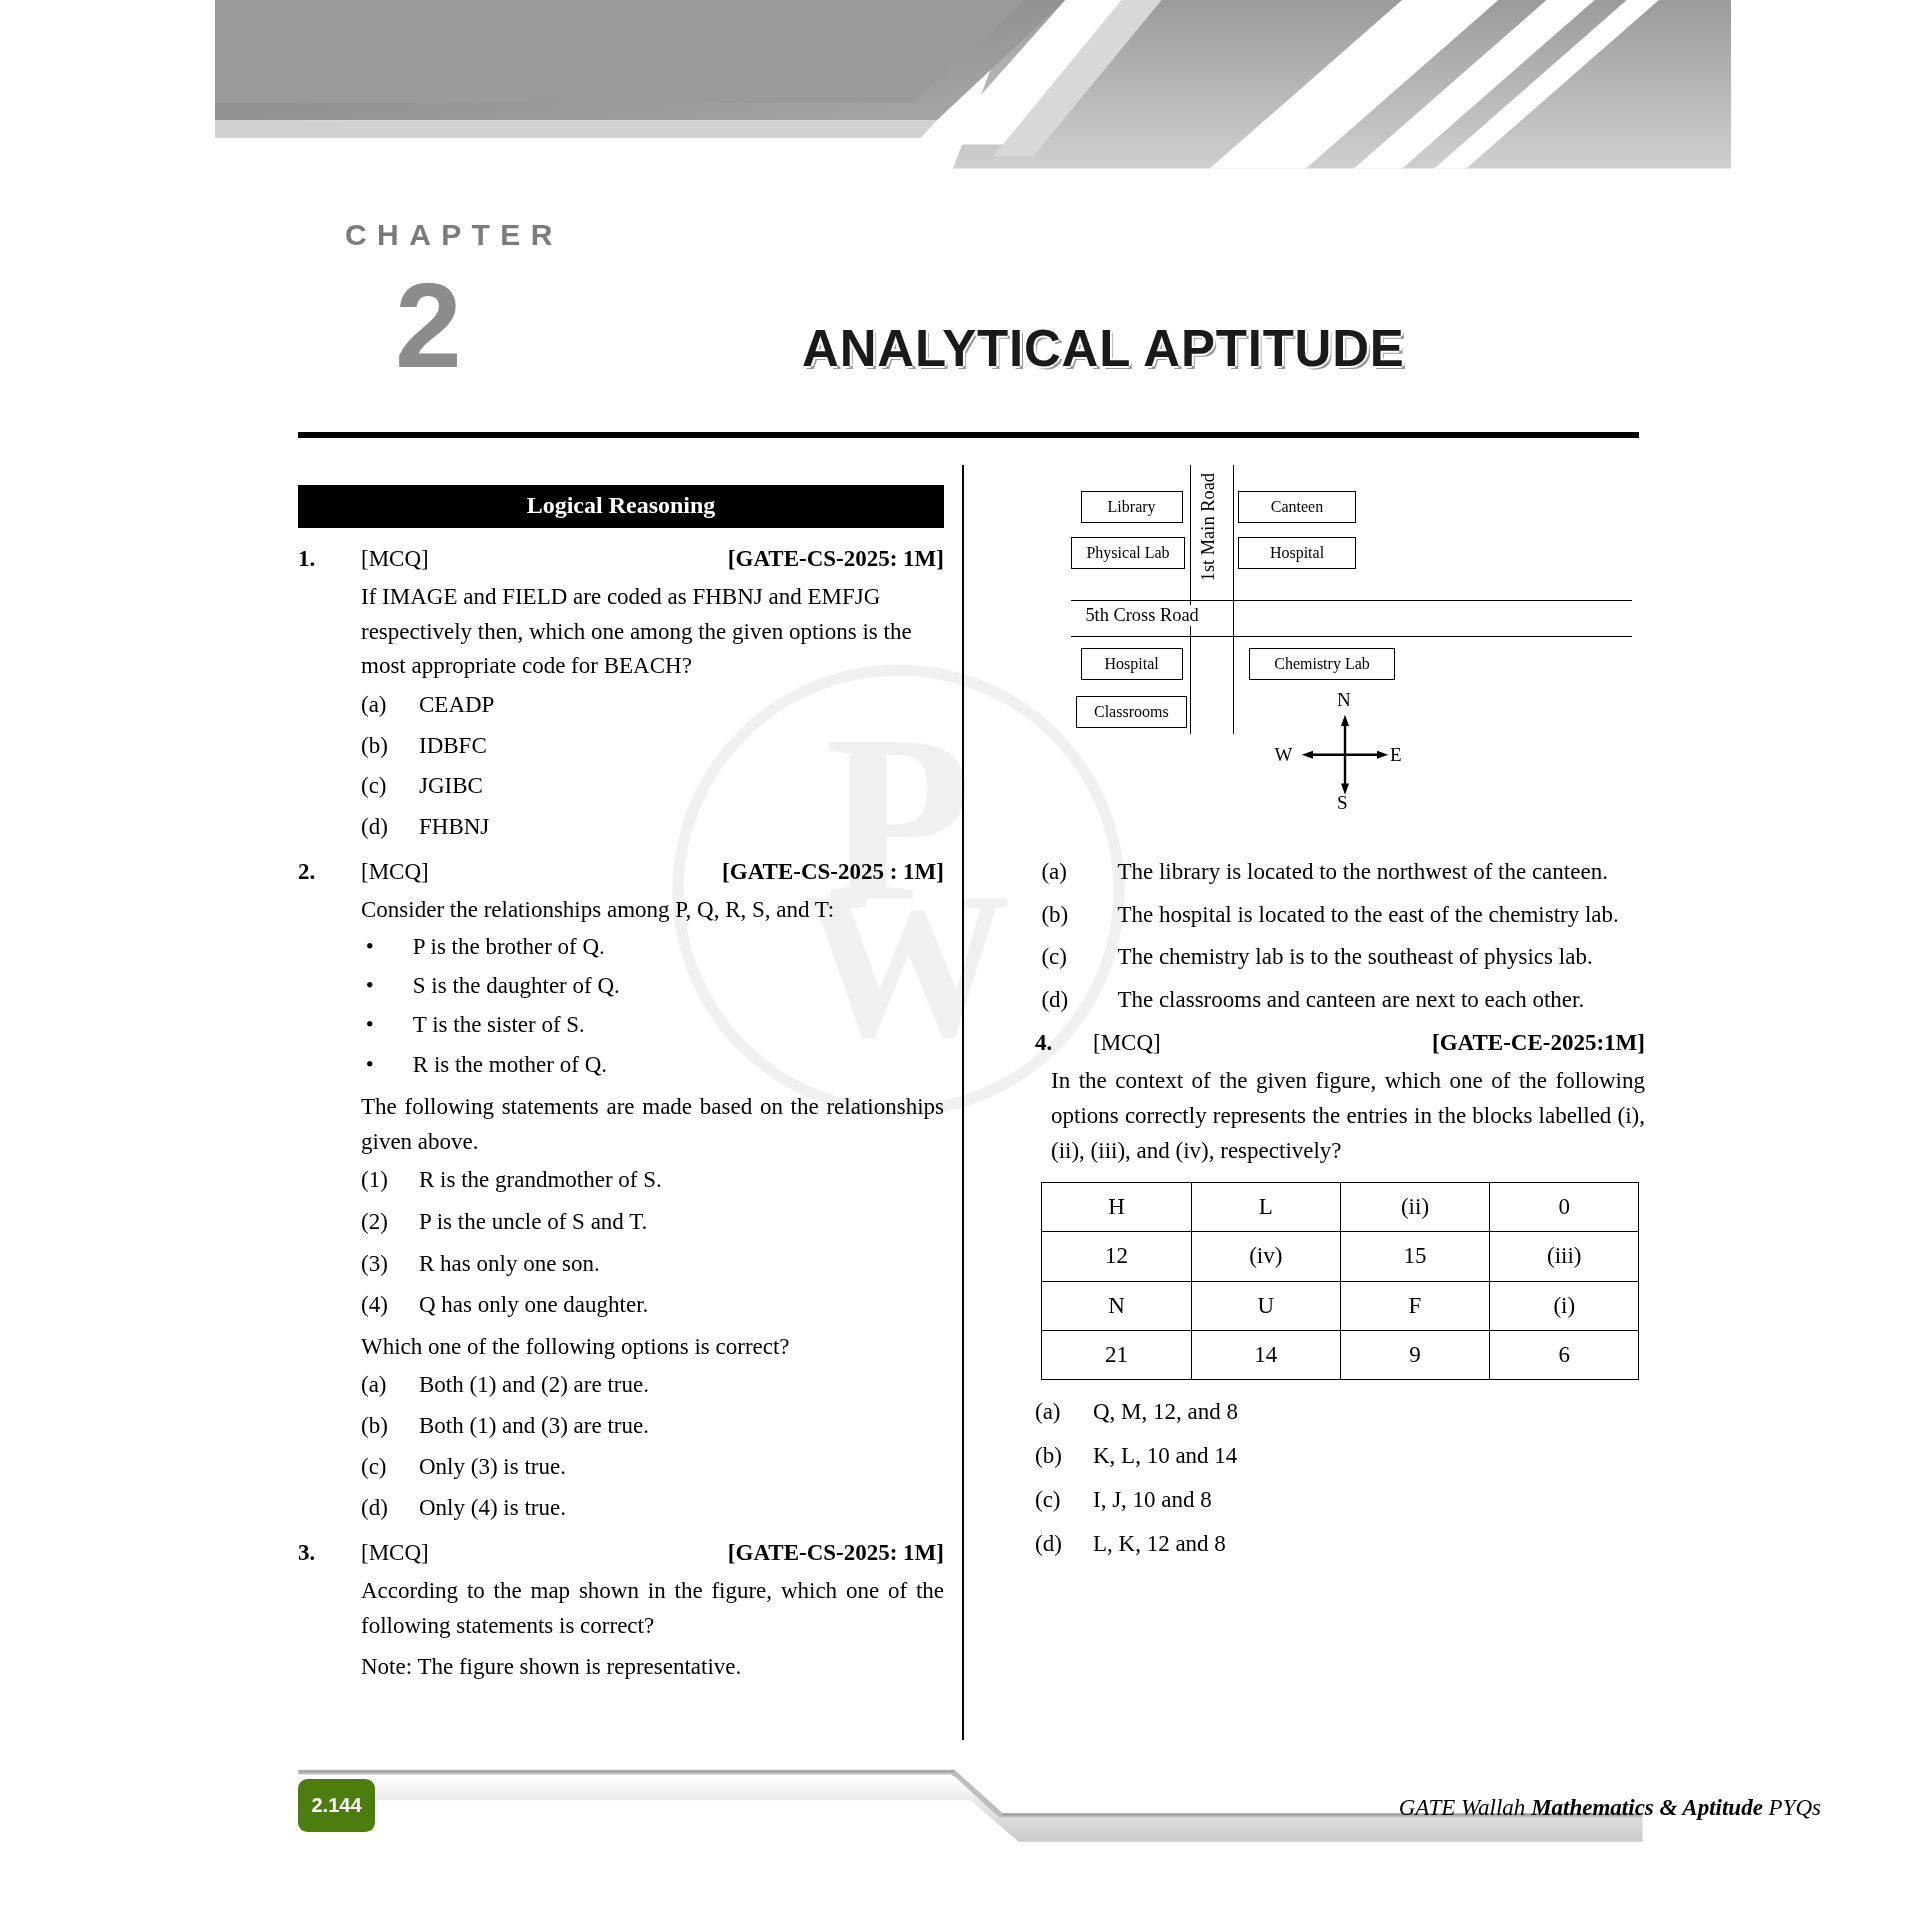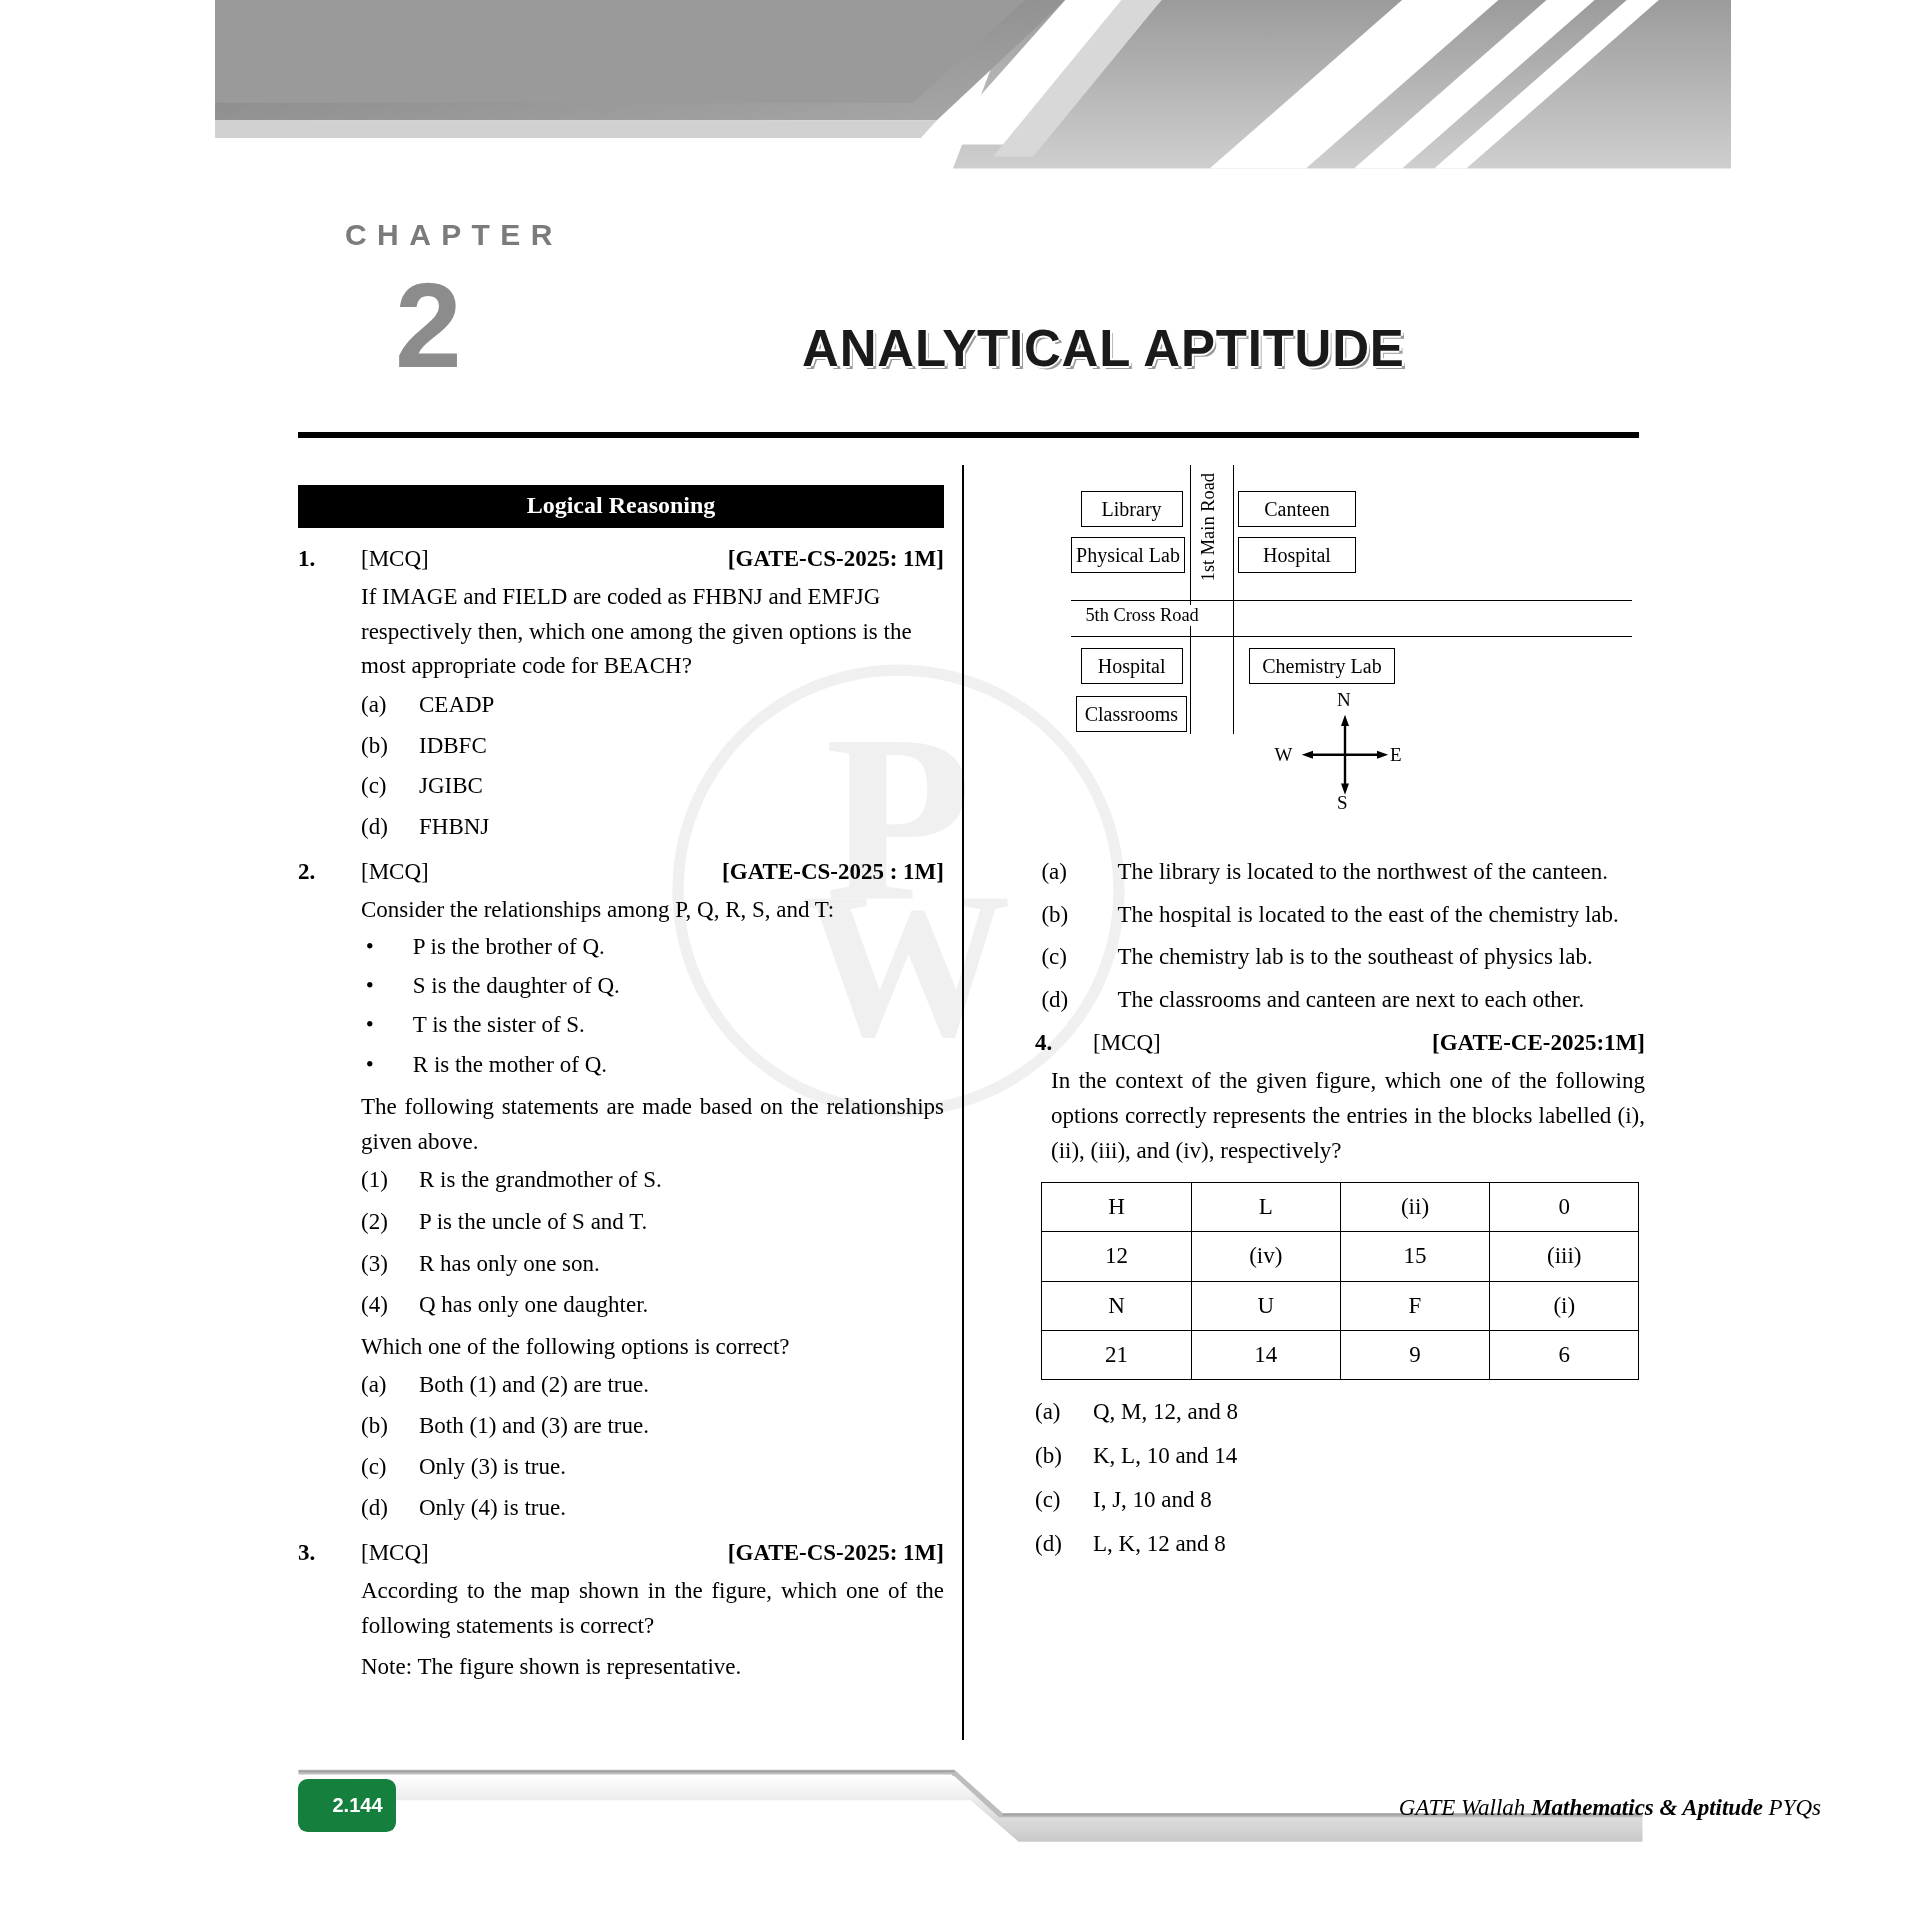--- a/index.html
+++ b/index.html
@@ -209,21 +209,21 @@
   
   .map-fig {
     position: relative;
     width: 561px;
     height: 369px;
     margin: 0 auto 21px 36px;
   }
   .map-box {
     position: absolute;
     border: 1.6px solid #000;
-    font-size: 20px;
+    font-size: 16px;
     text-align: center;
     line-height: 1;
     padding: 7.2px 0;
     background: #fff;
     white-space: nowrap;
   }
   .road-v {
     position: absolute;
     border-left: 1.6px solid #000;
     border-right: 1.6px solid #000;
@@ -271,30 +271,29 @@
     top: 1765px;
     width: 1347px;
     height: 96px;
   }
   .page-num-tab {
     position: absolute;
     left: 298px;
     top: 1779px;
     width: 77px;
     height: 53px;
-    background: #15803d;
+    background: #4d7c0f;
     border-radius: 9.6px;
     color: #fff;
     font-family: "Liberation Sans", sans-serif;
     font-weight: bold;
     font-size: 20px;
     display: flex;
     align-items: center;
     justify-content: center;
-    padding-left: 21px;
   }
   .footer-text {
     position: absolute;
     right: 104px;
     top: 1795px;
     font-size: 23px;
     font-style: italic;
     white-space: nowrap;
   }
   .footer-text b { font-style: italic; }

